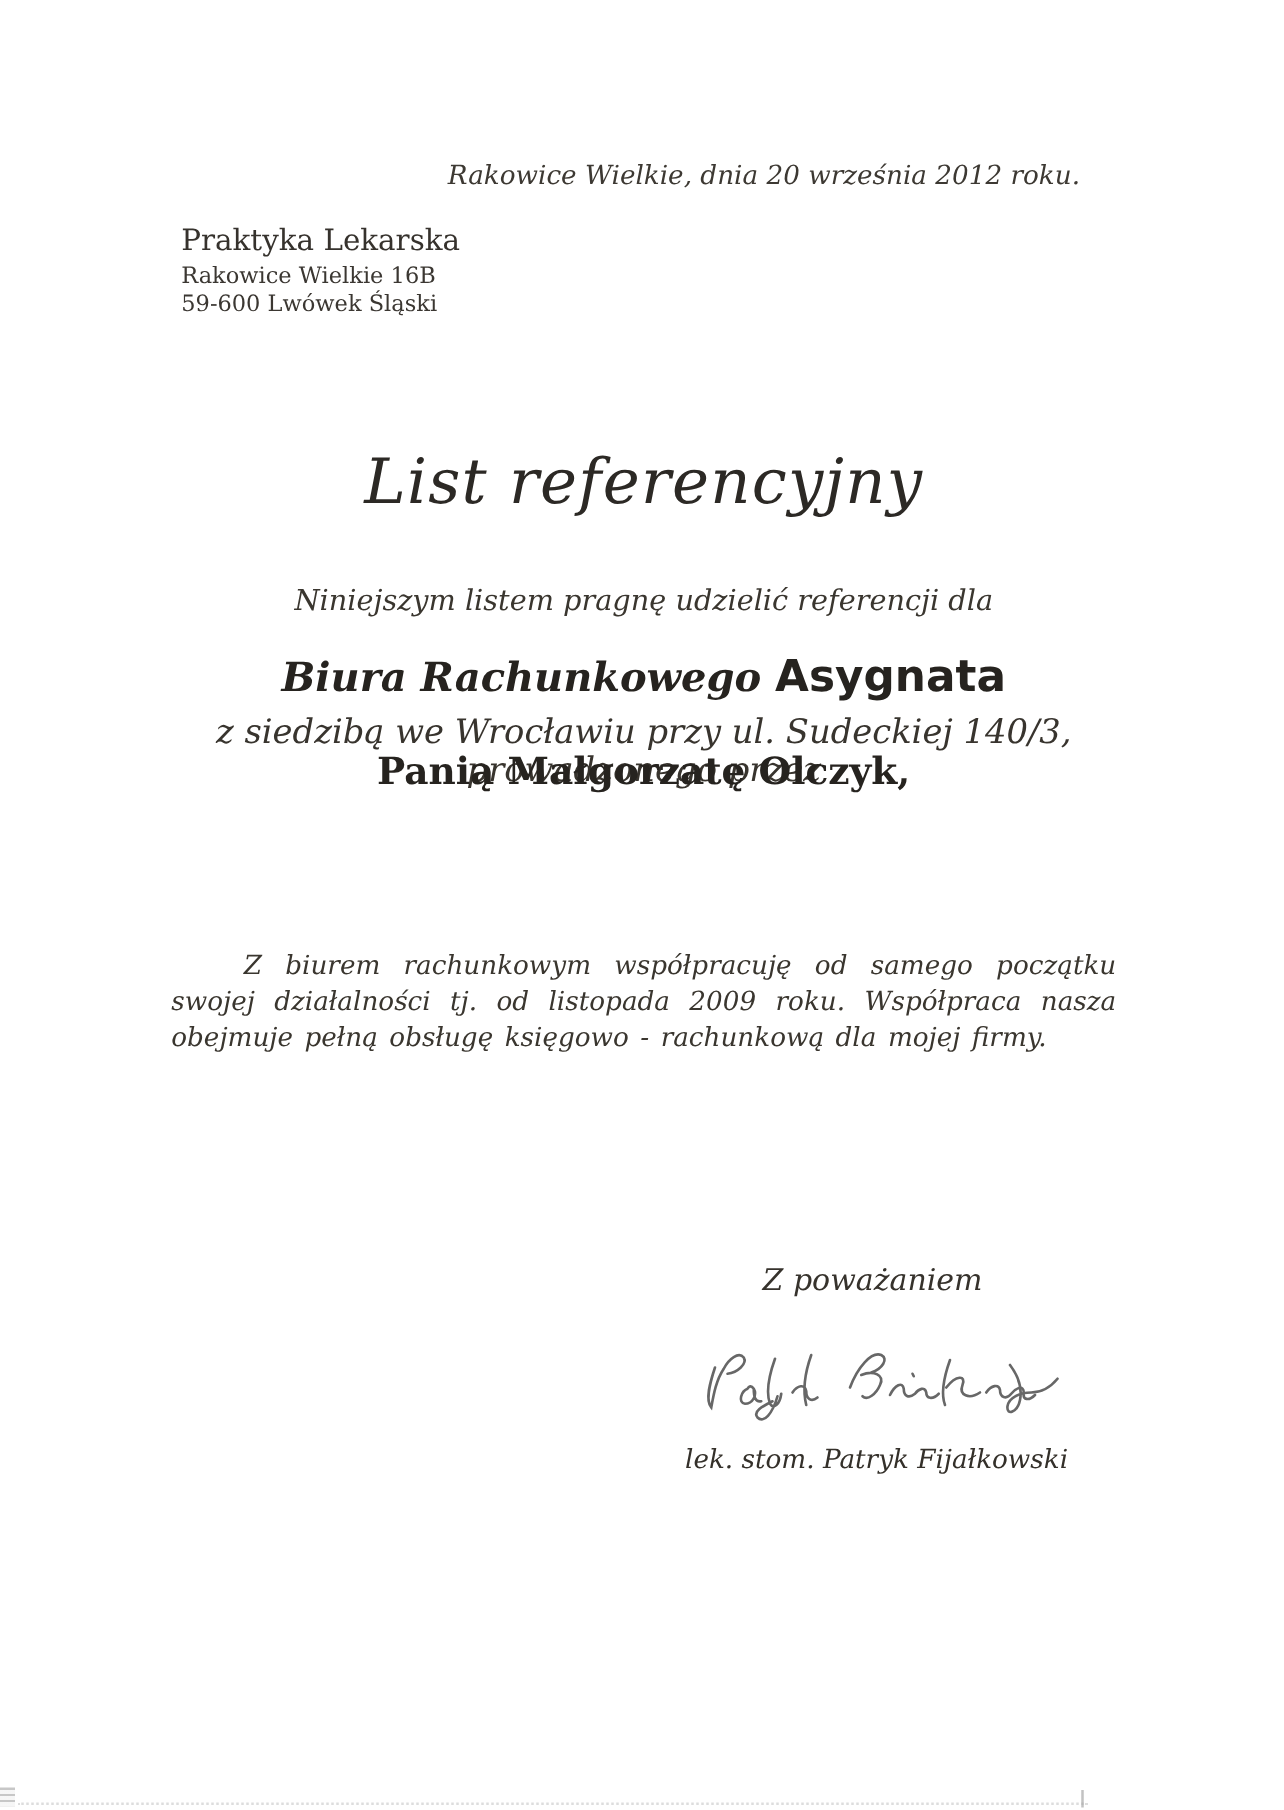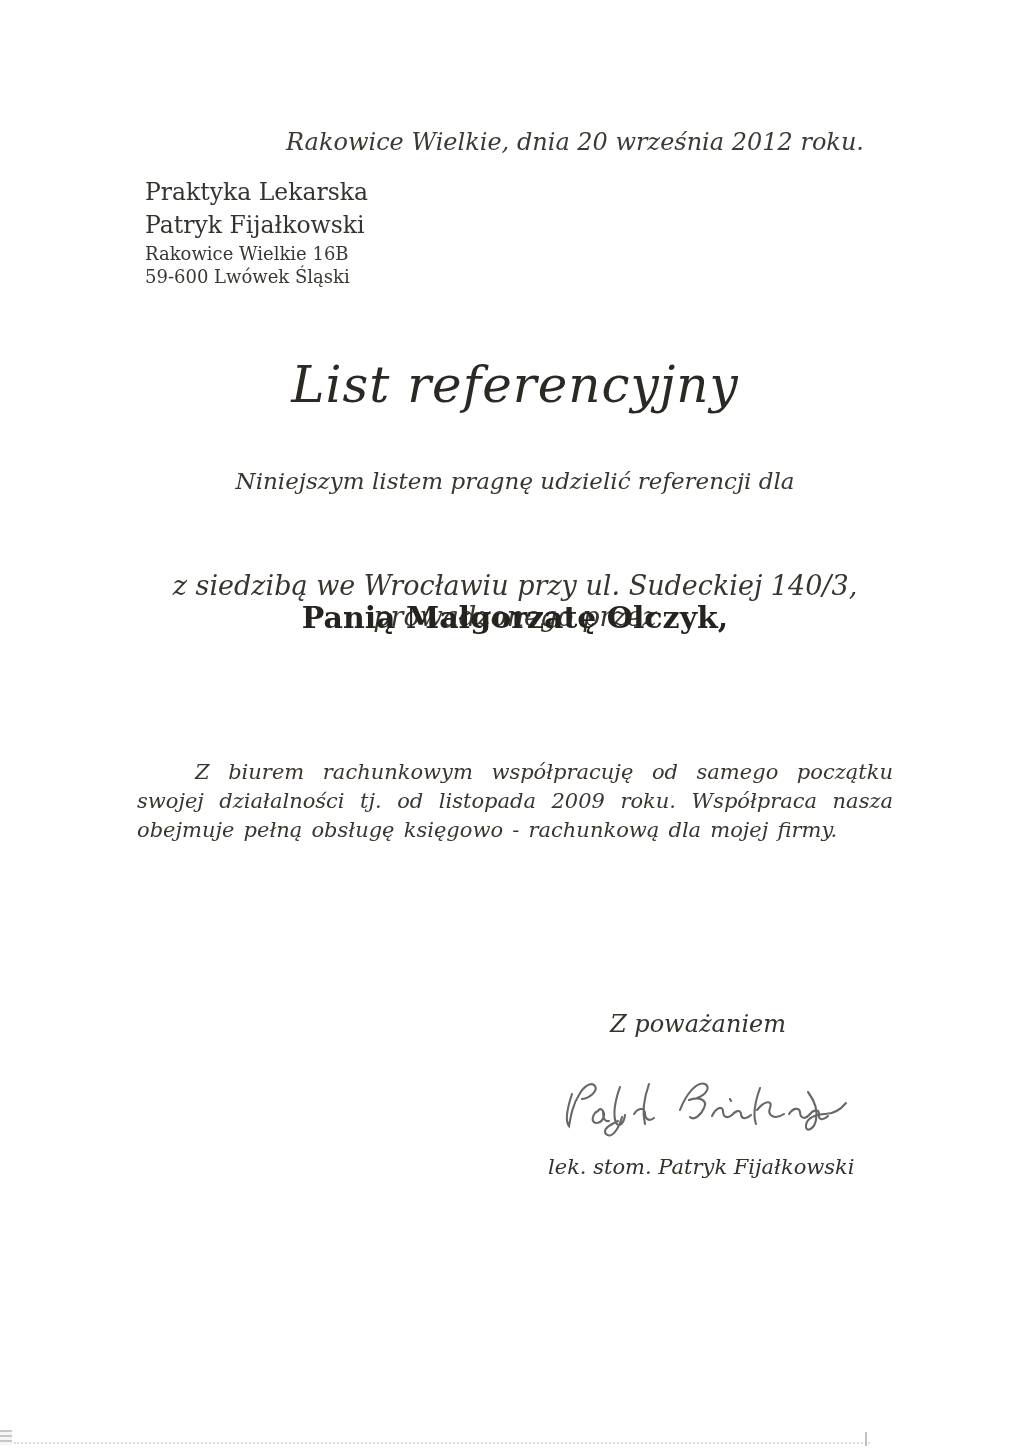--- a/index.html
+++ b/index.html
@@ -8,21 +8,21 @@
     width:1027px;height:1448px;
     margin:0 auto;
     background:#ffffff;
     overflow:hidden;
     font-family:"DejaVu Serif","Liberation Serif",serif;
     color:#38342f;
   }
   .abs{position:absolute;}
   .date-line{
     top:128px;right:163px;
-    font-style:italic;font-size:24px;color:#3d3933;
+    font-style:italic;font-size:21px;color:#3d3933;
     white-space:nowrap;
   }
   .sender{left:145px;top:176px;line-height:1;}
   .sender .big{font-size:23.5px;line-height:33px;color:#36322d;}
   .sender .small{font-size:18px;line-height:23px;color:#3b3732;}
   .center-col{left:137px;width:756px;text-align:center;}
   .letter-title{
     top:356px;
     font-style:italic;font-size:50px;letter-spacing:1px;
     color:#2c2925;
@@ -80,29 +80,31 @@
 </style>
 </head>
 <body>
 
 <div class="page">
 
   <div class="abs date-line">Rakowice Wielkie, dnia 20 września 2012 roku.</div>
 
   <div class="abs sender">
     <div class="big">Praktyka Lekarska</div>
-    <div class="big">Patryk Fijałkowski</div>
     <div class="small">Rakowice Wielkie 16B</div>
     <div class="small">59-600 Lwówek Śląski</div>
   </div>
 
   <div class="abs center-col letter-title">List referencyjny</div>
 
   <div class="abs center-col intro">Niniejszym listem pragnę udzielić referencji dla</div>
 
+  <div class="abs center-col recipient-name">
+    <span class="prefix">Biura Rachunkowego </span><span class="brand">Asygnata</span>
+  </div>
 
   <div class="abs center-col recipient-address">z siedzibą we Wrocławiu przy ul. Sudeckiej 140/3, prowadzonego przez</div>
 
   <div class="abs center-col recipient-person">Panią Małgorzatę Olczyk,</div>
 
   <div class="abs para p2">Z biurem rachunkowym współpracuję od samego początku swojej działalności tj. od listopada 2009 roku. Współpraca nasza obejmuje pełną obsługę księgowo - rachunkową dla mojej firmy.</div>
 
   <div class="abs salutation">Z poważaniem</div>
 
   <svg class="abs signature" width="296" height="80" viewBox="0 0 296 80">

